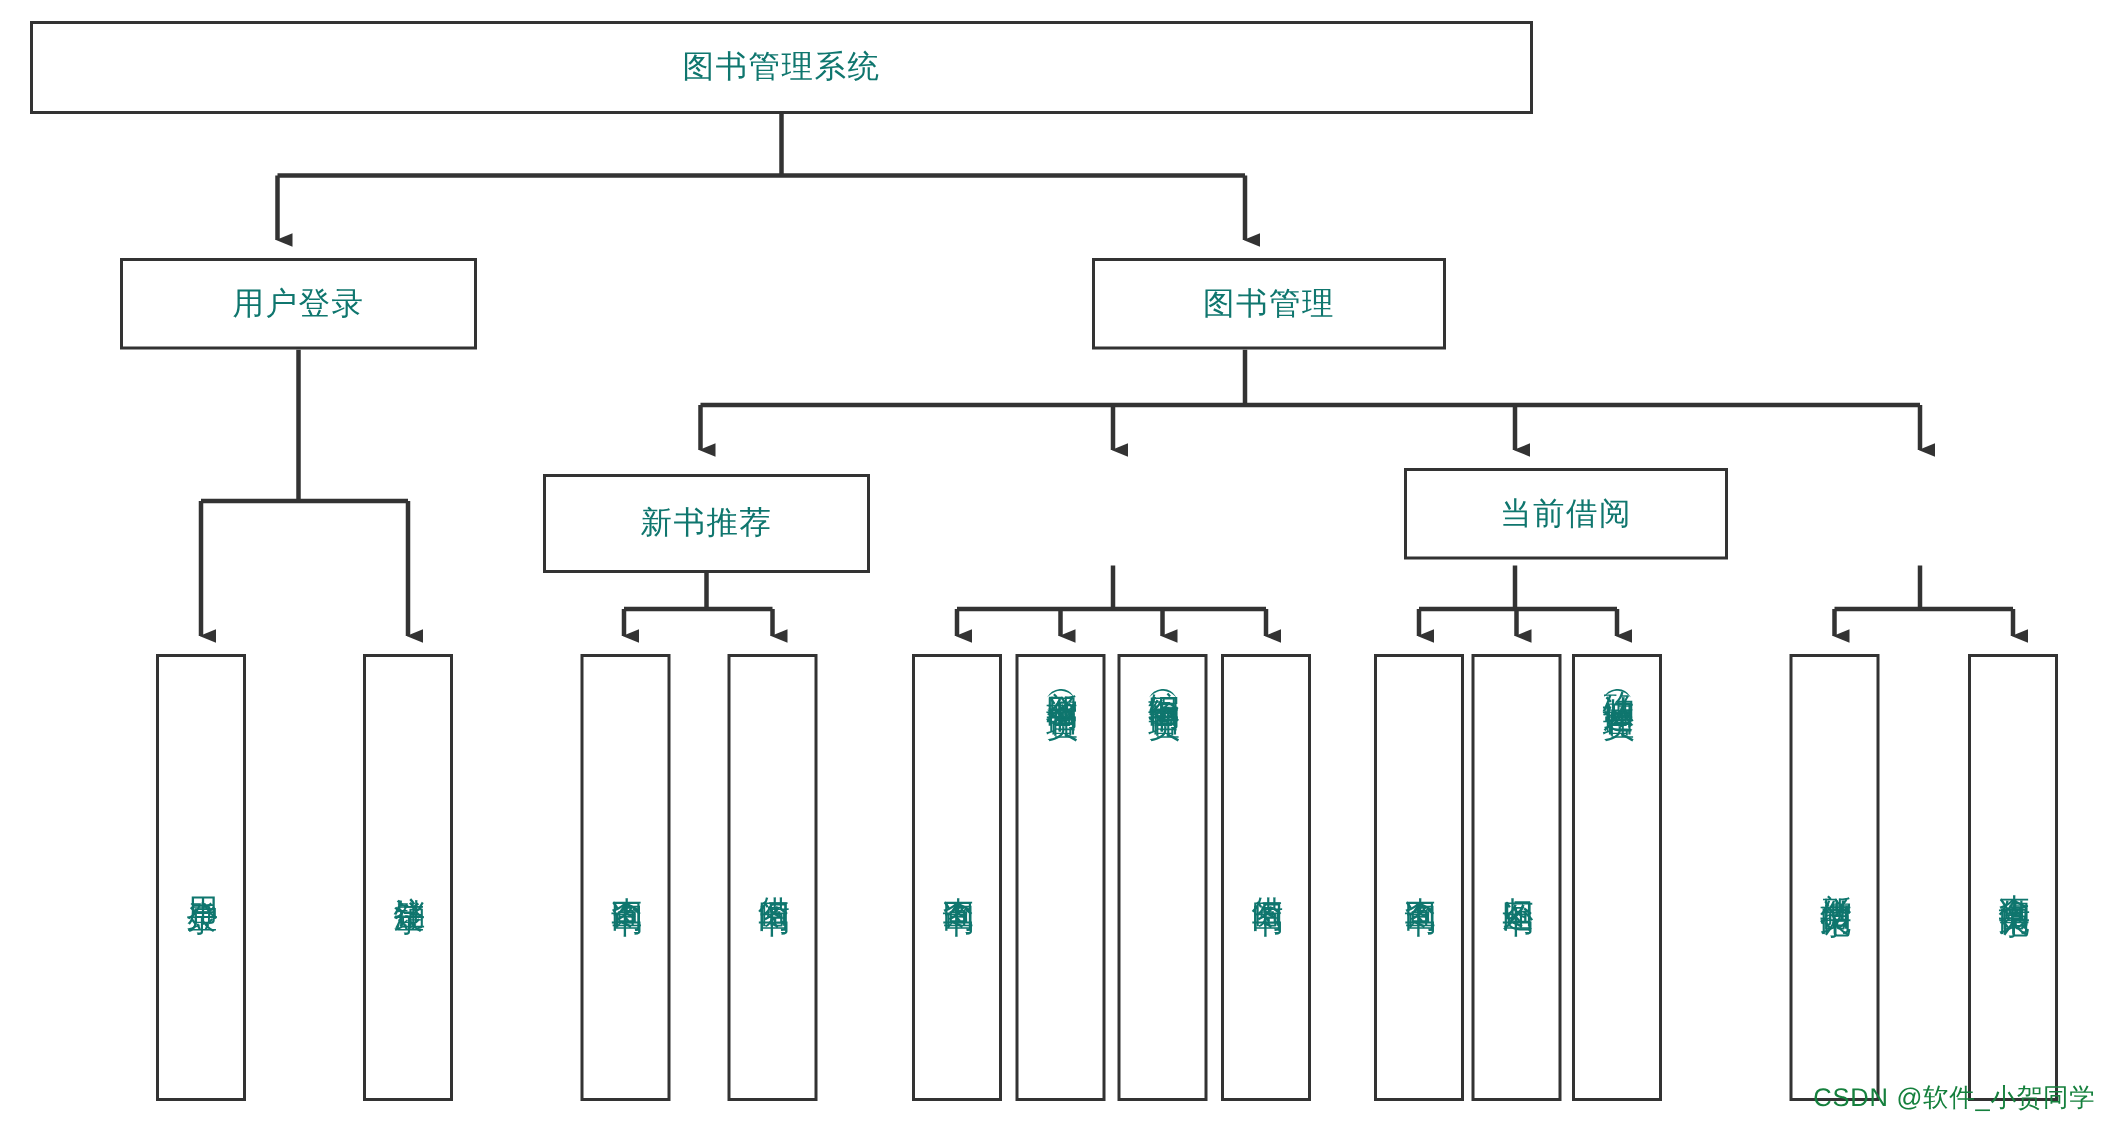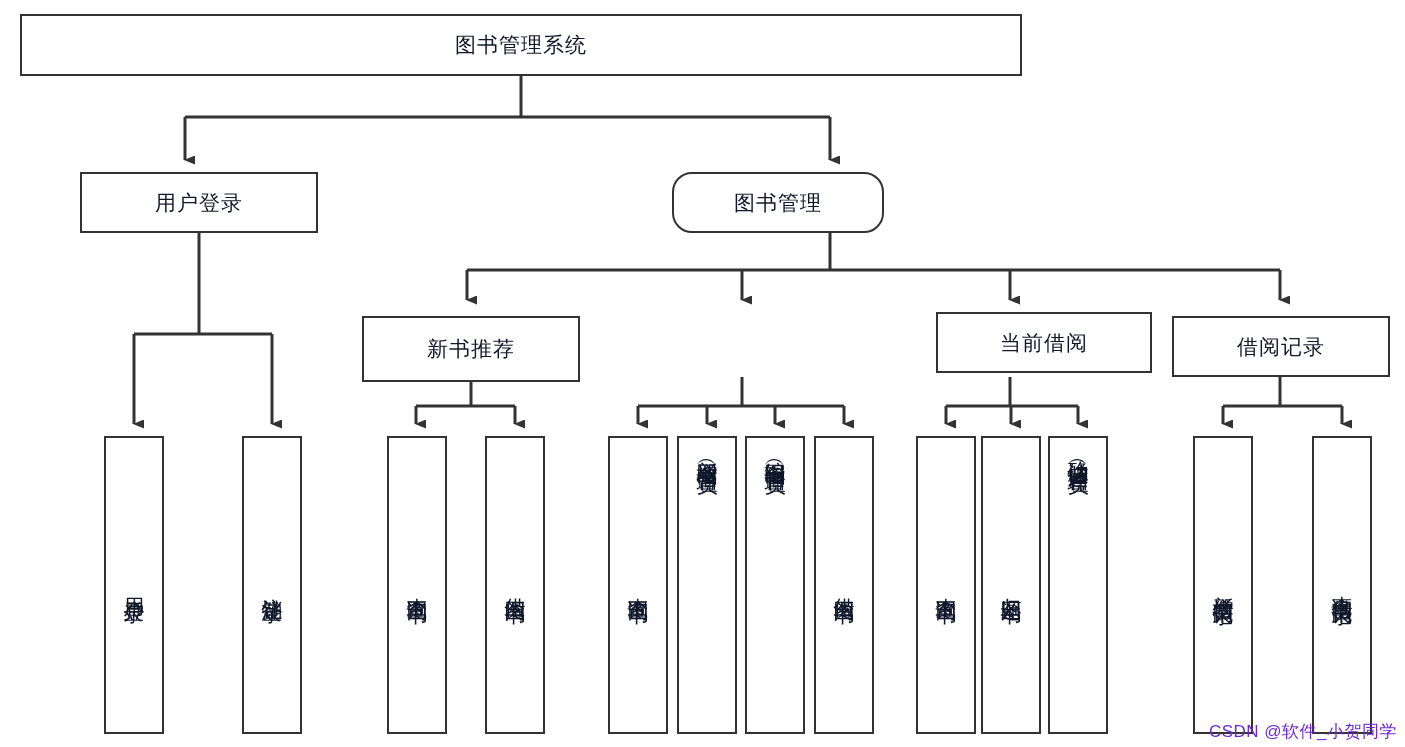--- a/index.html
+++ b/index.html
@@ -26,21 +26,21 @@
     pointer-events: none;
   }
   .node {
     position: absolute;
     box-sizing: border-box;
     background: #ffffff;
     border: 2px solid #333333;
     display: flex;
     align-items: center;
     justify-content: center;
-    color: #0f172a;
+    color: #0f766e;
   }
   .node.horiz .label {
     font-size: 21px;
     line-height: 1.1;
     letter-spacing: 1px;
     white-space: nowrap;
   }
   .node.vert {
     align-items: flex-start;
     padding-top: 6px;
@@ -55,21 +55,21 @@
   }
   .node.vert.mid {
     align-items: center;
     padding-top: 0;
   }
   #watermark {
     position: absolute;
     right: 8px;
     bottom: 4px;
     font-size: 17px;
-    color: #6d28d9;
+    color: #15803d;
     letter-spacing: 0.5px;
     white-space: nowrap;
   }
 </style>
 </head>
 <body>
 
 <div id="canvas">
 
   <svg id="wires" viewBox="0 0 1405 747" xmlns="http://www.w3.org/2000/svg">
@@ -122,32 +122,29 @@
     </g>
   </svg>
 
   <div class="node horiz" style="left:20px; top:14px; width:1002px; height:62px;">
     <span class="label">图书管理系统</span>
   </div>
 
   <div class="node horiz" style="left:80px; top:172px; width:238px; height:61px;">
     <span class="label">用户登录</span>
   </div>
-  <div class="node horiz" style="left:672px; top:172px; width:212px; height:61px;border-radius:20px;">
+  <div class="node horiz" style="left:728px; top:172px; width:236px; height:61px;">
     <span class="label">图书管理</span>
   </div>
 
   <div class="node horiz" style="left:362px; top:316px; width:218px; height:66px;">
     <span class="label">新书推荐</span>
   </div>
   <div class="node horiz" style="left:902px; top:312px; width:216px; height:61px;margin-left:34px;">
     <span class="label">当前借阅</span>
-  </div>
-  <div class="node horiz" style="left:1172px; top:316px; width:218px; height:61px;">
-    <span class="label">借阅记录</span>
   </div>
 
   <div class="node vert mid" style="left:104px; top:436px; width:60px; height:298px;">
     <span class="label">用户登录</span>
   </div>
   <div class="node vert mid" style="left:242px; top:436px; width:60px; height:298px;">
     <span class="label">注销登录</span>
   </div>
 
   <div class="node vert mid" style="left:387px; top:436px; width:60px; height:298px;">

